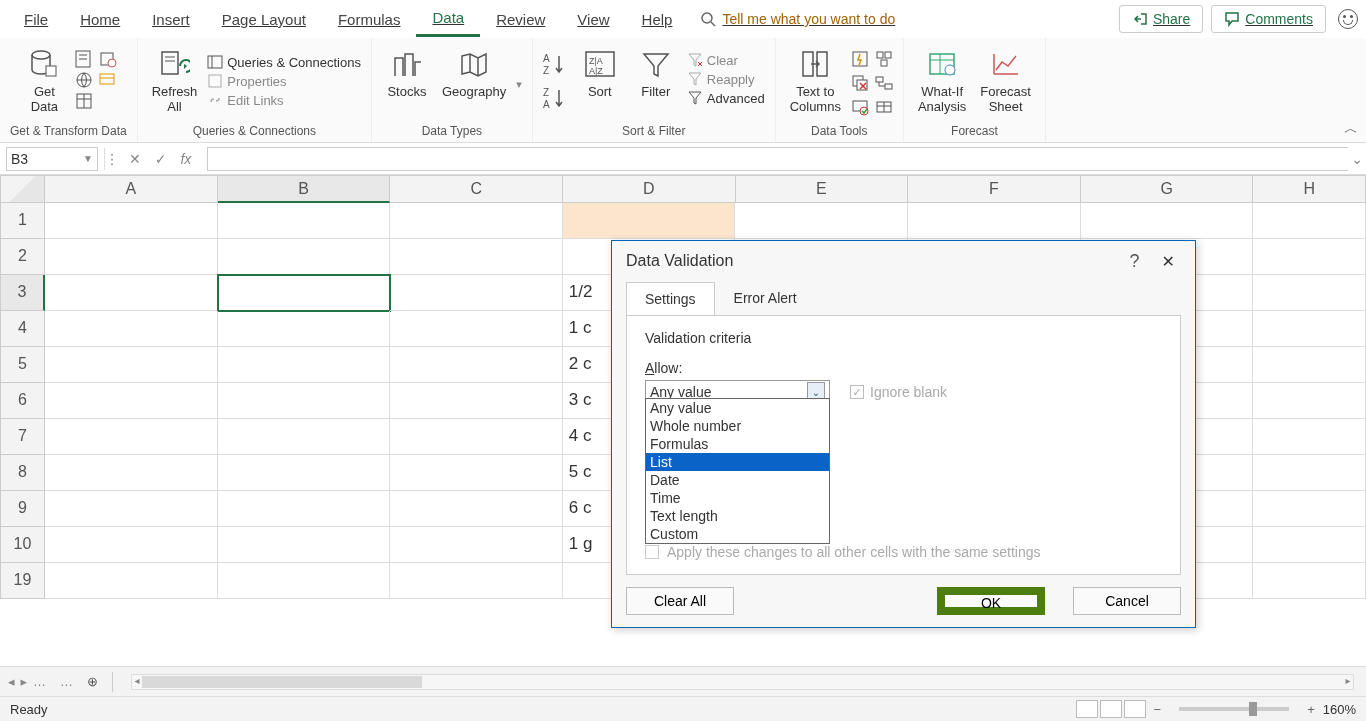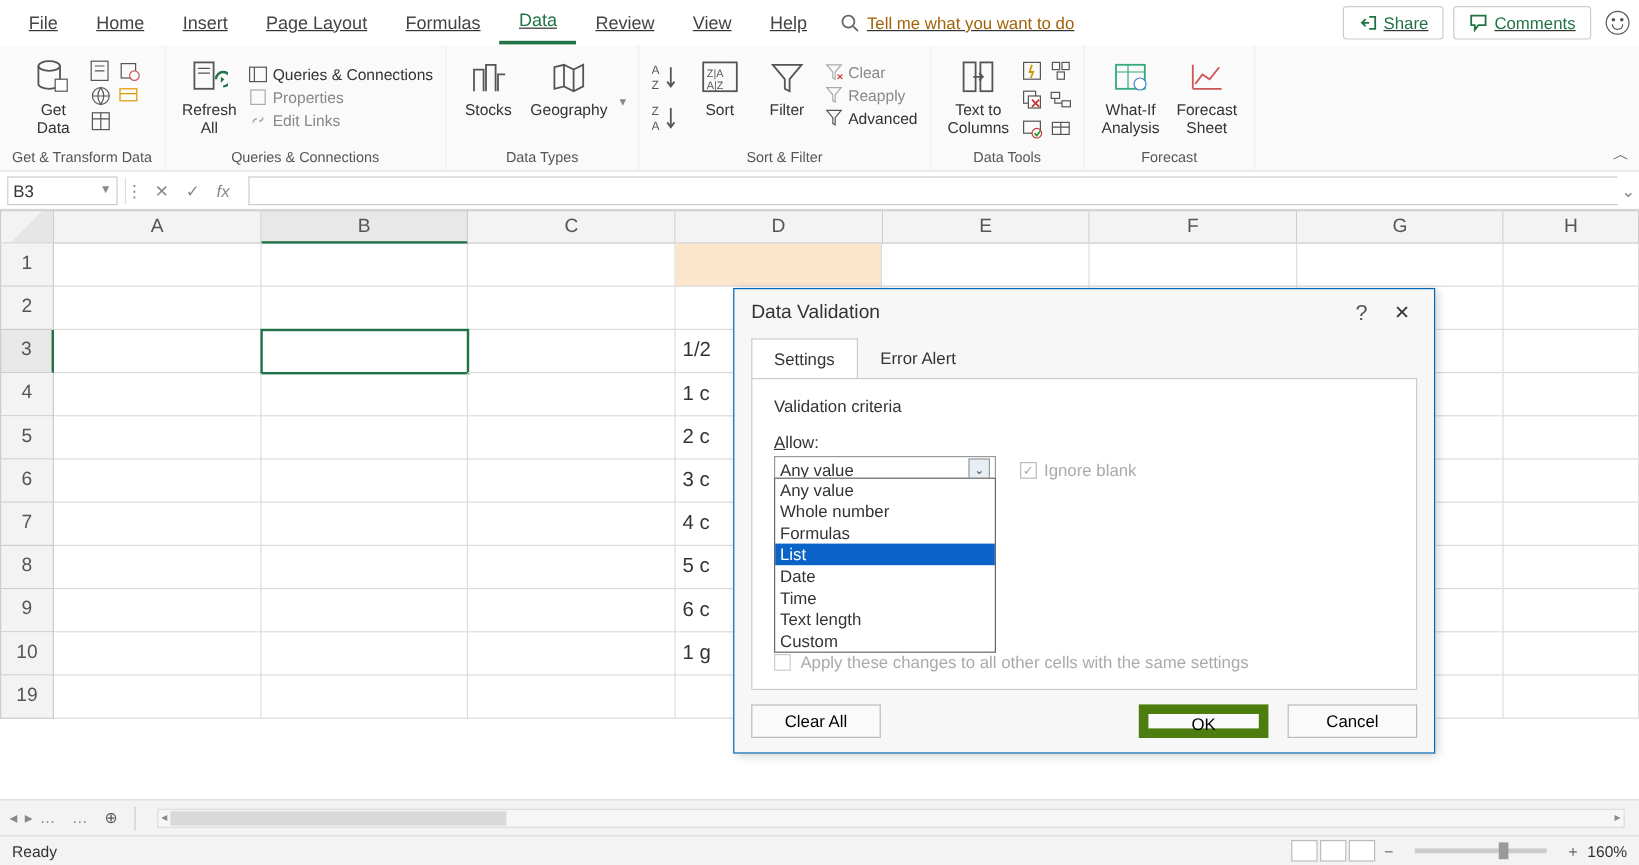--- a/index.html
+++ b/index.html
@@ -66,21 +66,21 @@
 .allow-label u { text-decoration: underline; }
 .allow-row { display: flex; align-items: center; gap: 20px; }
 .allow-select { width: 185px; height: 24px; border: 1px solid #999; display: flex; align-items: center; justify-content: space-between; padding: 0 4px; font-size: 14px; background: #fff; }
 .allow-select .btn { width: 18px; height: 20px; background: #e8eef6; border: 1px solid #999; display: flex; align-items: center; justify-content: center; font-size: 10px; color: #555; }
 .chk { display: flex; align-items: center; gap: 6px; color: #aaa; font-size: 14px; }
 .chk .box { width: 14px; height: 14px; border: 1px solid #bbb; display: flex; align-items: center; justify-content: center; font-size: 11px; }
 .dropdown-list { position: absolute; left: 18px; top: 82px; width: 185px; background: #fff; border: 1px solid #666; z-index: 5; }
 .dropdown-list .opt { padding: 1px 4px; font-size: 14px; cursor: pointer; }
 .dropdown-list .opt.sel { background: #0a64c8; color: #fff; }
 .apply-row { position: absolute; bottom: 14px; left: 18px; display: flex; align-items: center; gap: 8px; color: #aaa; font-size: 14px; }
-.dlg-footer { display: flex; padding: 12px 14px; gap: 16px; }
+.dlg-footer { display: flex; padding: 12px 14px; gap: 28px; }
 .dlg-footer .sp { flex: 1; }
 .dlg-btn { width: 108px; height: 28px; border: 1px solid #bbb; background: #fafafa; font-size: 14px; cursor: pointer; }
 .dlg-btn.primary { border: 8px solid #4d7c0f; }
 
 
 .sheet-bar { position: absolute; left: 0; right: 0; bottom: 25px; height: 30px; background: #f3f3f3; border-top: 1px solid #ddd; display: flex; align-items: center; font-size: 13px; }
 .sheet-nav { display: flex; gap: 6px; padding: 0 8px; color: #888; }
 .sheet-nav span { cursor: pointer; }
 .sheet-tab { padding: 5px 14px; border: 1px solid #ccc; border-top: none; background: #fff; color: #333; cursor: pointer; }
 .sheet-add { padding: 0 8px; color: #555; cursor: pointer; }

